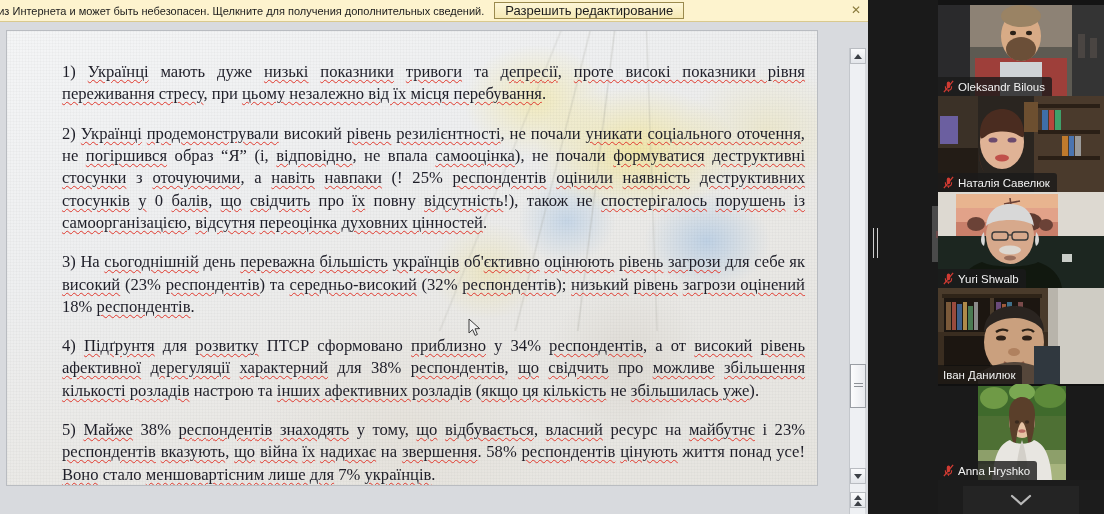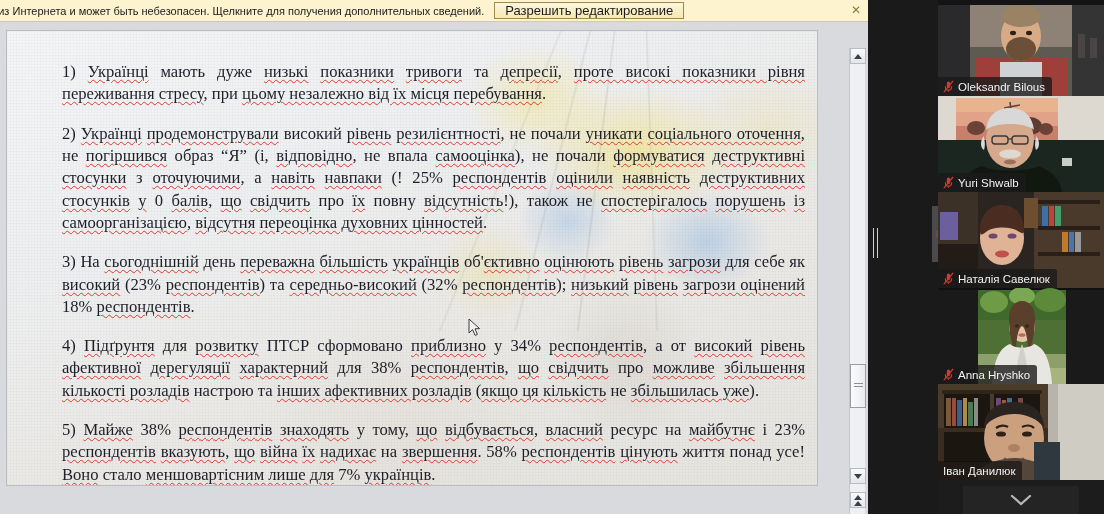--- a/index.html
+++ b/index.html
@@ -293,20 +293,58 @@
         </svg>
       </div>
       <div class="namebar">
         <svg class="mute" viewBox="0 0 11 13">
           <path d="M5.5 1.5a1.7 1.7 0 0 1 1.7 1.7v3.4a1.7 1.7 0 0 1-3.4 0V3.2A1.7 1.7 0 0 1 5.5 1.5z" fill="#d13b33"></path>
           <path d="M2.4 6.2v.8a3.1 3.1 0 0 0 6.2 0v-.8" stroke="#d13b33" stroke-width="1.1" fill="none"></path>
           <line x1="5.5" y1="10.1" x2="5.5" y2="11.8" stroke="#d13b33" stroke-width="1.1"></line>
           <line x1="0.9" y1="12.2" x2="10.1" y2="0.8" stroke="#d13b33" stroke-width="1.3"></line>
         </svg>
         <span class="nm">Oleksandr Bilous</span>
+      </div>
+    </div>
+
+    <div class="tile">
+      <div class="vid">
+        <svg width="166" height="96" viewBox="0 0 166 96" preserveAspectRatio="none">
+          <rect width="166" height="96" fill="#2a2520"></rect>
+          <rect x="0" y="0" width="40" height="96" fill="#3b3127"></rect>
+          <rect x="2" y="20" width="18" height="28" fill="#6b5fa0"></rect>
+          <rect x="0" y="52" width="40" height="44" fill="#231c16"></rect>
+          <rect x="96" y="0" width="70" height="96" fill="#4a3a2c"></rect>
+          <rect x="100" y="8" width="62" height="4" fill="#2a1f16"></rect>
+          <rect x="100" y="34" width="62" height="4" fill="#2a1f16"></rect>
+          <rect x="100" y="60" width="62" height="4" fill="#2a1f16"></rect>
+          <rect x="104" y="14" width="6" height="20" fill="#3f6fa8"></rect>
+          <rect x="111" y="14" width="5" height="20" fill="#b9453c"></rect>
+          <rect x="117" y="14" width="6" height="20" fill="#3fa06a"></rect>
+          <rect x="124" y="40" width="6" height="20" fill="#c07a2c"></rect>
+          <rect x="131" y="40" width="5" height="20" fill="#4a74b0"></rect>
+          <rect x="137" y="40" width="6" height="20" fill="#9a9a9a"></rect>
+          <rect x="86" y="6" width="14" height="30" fill="#6d4f30"></rect>
+          <ellipse cx="64" cy="46" rx="22" ry="27" fill="#e0b396"></ellipse>
+          <path d="M42 38c0-16 10-25 22-25s22 9 22 25c0 6-4 2-8 0-6-3-22-4-30 2-4 3-6 4-6-2z" fill="#4a2c20"></path>
+          <path d="M42 44c-3 14 0 26 4 32-6-12-6-26-4-32z" fill="#4a2c20"></path>
+          <ellipse cx="55" cy="44" rx="4.5" ry="2.6" fill="#6b4a6e"></ellipse>
+          <ellipse cx="74" cy="44" rx="4.5" ry="2.6" fill="#6b4a6e"></ellipse>
+          <ellipse cx="64" cy="62" rx="7" ry="3.4" fill="#c0504a"></ellipse>
+          <rect x="40" y="78" width="52" height="18" fill="#2c2622"></rect>
+        </svg>
+      </div>
+      <div class="namebar">
+        <svg class="mute" viewBox="0 0 11 13">
+          <path d="M5.5 1.5a1.7 1.7 0 0 1 1.7 1.7v3.4a1.7 1.7 0 0 1-3.4 0V3.2A1.7 1.7 0 0 1 5.5 1.5z" fill="#d13b33"></path>
+          <path d="M2.4 6.2v.8a3.1 3.1 0 0 0 6.2 0v-.8" stroke="#d13b33" stroke-width="1.1" fill="none"></path>
+          <line x1="5.5" y1="10.1" x2="5.5" y2="11.8" stroke="#d13b33" stroke-width="1.1"></line>
+          <line x1="0.9" y1="12.2" x2="10.1" y2="0.8" stroke="#d13b33" stroke-width="1.3"></line>
+        </svg>
+        <span class="nm">Наталія Савелюк</span>
       </div>
     </div>
 
     <div class="tile">
       <div class="vid">
         <svg width="166" height="96" viewBox="0 0 166 96" preserveAspectRatio="none">
           <rect width="166" height="96" fill="#d9d5cd"></rect>
           <rect x="0" y="0" width="166" height="96" fill="#ddd9d1"></rect>
           <rect x="18" y="2" width="102" height="42" fill="#e2a289"></rect>
           <rect x="18" y="2" width="102" height="14" fill="#e8b48f"></rect>
@@ -331,91 +369,20 @@
         </svg>
       </div>
       <div class="namebar">
         <svg class="mute" viewBox="0 0 11 13">
           <path d="M5.5 1.5a1.7 1.7 0 0 1 1.7 1.7v3.4a1.7 1.7 0 0 1-3.4 0V3.2A1.7 1.7 0 0 1 5.5 1.5z" fill="#d13b33"></path>
           <path d="M2.4 6.2v.8a3.1 3.1 0 0 0 6.2 0v-.8" stroke="#d13b33" stroke-width="1.1" fill="none"></path>
           <line x1="5.5" y1="10.1" x2="5.5" y2="11.8" stroke="#d13b33" stroke-width="1.1"></line>
           <line x1="0.9" y1="12.2" x2="10.1" y2="0.8" stroke="#d13b33" stroke-width="1.3"></line>
         </svg>
         <span class="nm">Yuri Shwalb</span>
-      </div>
-    </div>
-
-    <div class="tile">
-      <div class="vid">
-        <svg width="166" height="96" viewBox="0 0 166 96" preserveAspectRatio="none">
-          <rect width="166" height="96" fill="#2a2520"></rect>
-          <rect x="0" y="0" width="40" height="96" fill="#3b3127"></rect>
-          <rect x="2" y="20" width="18" height="28" fill="#6b5fa0"></rect>
-          <rect x="0" y="52" width="40" height="44" fill="#231c16"></rect>
-          <rect x="96" y="0" width="70" height="96" fill="#4a3a2c"></rect>
-          <rect x="100" y="8" width="62" height="4" fill="#2a1f16"></rect>
-          <rect x="100" y="34" width="62" height="4" fill="#2a1f16"></rect>
-          <rect x="100" y="60" width="62" height="4" fill="#2a1f16"></rect>
-          <rect x="104" y="14" width="6" height="20" fill="#3f6fa8"></rect>
-          <rect x="111" y="14" width="5" height="20" fill="#b9453c"></rect>
-          <rect x="117" y="14" width="6" height="20" fill="#3fa06a"></rect>
-          <rect x="124" y="40" width="6" height="20" fill="#c07a2c"></rect>
-          <rect x="131" y="40" width="5" height="20" fill="#4a74b0"></rect>
-          <rect x="137" y="40" width="6" height="20" fill="#9a9a9a"></rect>
-          <rect x="86" y="6" width="14" height="30" fill="#6d4f30"></rect>
-          <ellipse cx="64" cy="46" rx="22" ry="27" fill="#e0b396"></ellipse>
-          <path d="M42 38c0-16 10-25 22-25s22 9 22 25c0 6-4 2-8 0-6-3-22-4-30 2-4 3-6 4-6-2z" fill="#4a2c20"></path>
-          <path d="M42 44c-3 14 0 26 4 32-6-12-6-26-4-32z" fill="#4a2c20"></path>
-          <ellipse cx="55" cy="44" rx="4.5" ry="2.6" fill="#6b4a6e"></ellipse>
-          <ellipse cx="74" cy="44" rx="4.5" ry="2.6" fill="#6b4a6e"></ellipse>
-          <ellipse cx="64" cy="62" rx="7" ry="3.4" fill="#c0504a"></ellipse>
-          <rect x="40" y="78" width="52" height="18" fill="#2c2622"></rect>
-        </svg>
-      </div>
-      <div class="namebar">
-        <svg class="mute" viewBox="0 0 11 13">
-          <path d="M5.5 1.5a1.7 1.7 0 0 1 1.7 1.7v3.4a1.7 1.7 0 0 1-3.4 0V3.2A1.7 1.7 0 0 1 5.5 1.5z" fill="#d13b33"></path>
-          <path d="M2.4 6.2v.8a3.1 3.1 0 0 0 6.2 0v-.8" stroke="#d13b33" stroke-width="1.1" fill="none"></path>
-          <line x1="5.5" y1="10.1" x2="5.5" y2="11.8" stroke="#d13b33" stroke-width="1.1"></line>
-          <line x1="0.9" y1="12.2" x2="10.1" y2="0.8" stroke="#d13b33" stroke-width="1.3"></line>
-        </svg>
-        <span class="nm">Наталія Савелюк</span>
-      </div>
-    </div>
-
-    <div class="tile">
-      <div class="vid">
-        <svg width="166" height="96" viewBox="0 0 166 96" preserveAspectRatio="none">
-          <rect width="166" height="96" fill="#101010"></rect>
-          <rect x="40" y="2" width="88" height="94" fill="#4e7034"></rect>
-          <rect x="40" y="2" width="88" height="30" fill="#3f6a2c"></rect>
-          <ellipse cx="56" cy="14" rx="14" ry="11" fill="#6f9a46"></ellipse>
-          <ellipse cx="112" cy="12" rx="16" ry="12" fill="#5d8a3a"></ellipse>
-          <ellipse cx="84" cy="8" rx="13" ry="9" fill="#7aa852"></ellipse>
-          <rect x="40" y="66" width="88" height="30" fill="#8d9f6a"></rect>
-          <rect x="40" y="80" width="88" height="16" fill="#a7b47e"></rect>
-          <ellipse cx="84" cy="38" rx="13" ry="16" fill="#e6c3a4"></ellipse>
-          <path d="M71 30c0-11 6-17 13-17s13 6 13 17c0 16-3 26-6 34-2-14-3-24-7-26-4 2-5 12-7 26-3-8-6-18-6-34z" fill="#5a3f2a"></path>
-          <ellipse cx="79" cy="38" rx="2.2" ry="1.7" fill="#3a2a1e"></ellipse>
-          <ellipse cx="89" cy="38" rx="2.2" ry="1.7" fill="#3a2a1e"></ellipse>
-          <ellipse cx="84" cy="47" rx="3.6" ry="1.8" fill="#b86a62"></ellipse>
-          <path d="M72 56c5 5 19 5 24 0 10 4 16 14 18 40H54c2-26 8-36 18-40z" fill="#e8e6e1"></path>
-          <path d="M84 56c-4 12-6 26-6 40h12c0-14-2-28-6-40z" fill="#d3d0c9"></path>
-          <rect x="0" y="2" width="40" height="94" fill="#1a1a1a"></rect>
-          <rect x="128" y="2" width="38" height="94" fill="#1a1a1a"></rect>
-        </svg>
-      </div>
-      <div class="namebar">
-        <svg class="mute" viewBox="0 0 11 13">
-          <path d="M5.5 1.5a1.7 1.7 0 0 1 1.7 1.7v3.4a1.7 1.7 0 0 1-3.4 0V3.2A1.7 1.7 0 0 1 5.5 1.5z" fill="#d13b33"></path>
-          <path d="M2.4 6.2v.8a3.1 3.1 0 0 0 6.2 0v-.8" stroke="#d13b33" stroke-width="1.1" fill="none"></path>
-          <line x1="5.5" y1="10.1" x2="5.5" y2="11.8" stroke="#d13b33" stroke-width="1.1"></line>
-          <line x1="0.9" y1="12.2" x2="10.1" y2="0.8" stroke="#d13b33" stroke-width="1.3"></line>
-        </svg>
-        <span class="nm">Anna Hryshko</span>
       </div>
     </div>
 
     <div class="tile active">
       <div class="vid">
         <svg width="166" height="96" viewBox="0 0 166 96" preserveAspectRatio="none">
           <rect width="166" height="96" fill="#2c2b27"></rect>
           <rect x="0" y="0" width="110" height="96" fill="#4a3b2b"></rect>
           <rect x="4" y="6" width="100" height="4" fill="#2f2418"></rect>
           <rect x="6" y="10" width="46" height="34" fill="#1c1611"></rect>
@@ -445,19 +412,52 @@
           <path d="M66 74c6 5 14 5 20 0" stroke="#8a5a45" stroke-width="2" fill="none"></path>
           <path d="M40 86c10-8 26-12 36-12s26 4 36 12v10H40z" fill="#55463a"></path>
           <rect x="96" y="58" width="26" height="38" fill="#30383f"></rect>
         </svg>
       </div>
       <div class="namebar">
         <span class="nm">Іван Данилюк</span>
       </div>
     </div>
 
+    <div class="tile">
+      <div class="vid">
+        <svg width="166" height="96" viewBox="0 0 166 96" preserveAspectRatio="none">
+          <rect width="166" height="96" fill="#101010"></rect>
+          <rect x="40" y="2" width="88" height="94" fill="#4e7034"></rect>
+          <rect x="40" y="2" width="88" height="30" fill="#3f6a2c"></rect>
+          <ellipse cx="56" cy="14" rx="14" ry="11" fill="#6f9a46"></ellipse>
+          <ellipse cx="112" cy="12" rx="16" ry="12" fill="#5d8a3a"></ellipse>
+          <ellipse cx="84" cy="8" rx="13" ry="9" fill="#7aa852"></ellipse>
+          <rect x="40" y="66" width="88" height="30" fill="#8d9f6a"></rect>
+          <rect x="40" y="80" width="88" height="16" fill="#a7b47e"></rect>
+          <ellipse cx="84" cy="38" rx="13" ry="16" fill="#e6c3a4"></ellipse>
+          <path d="M71 30c0-11 6-17 13-17s13 6 13 17c0 16-3 26-6 34-2-14-3-24-7-26-4 2-5 12-7 26-3-8-6-18-6-34z" fill="#5a3f2a"></path>
+          <ellipse cx="79" cy="38" rx="2.2" ry="1.7" fill="#3a2a1e"></ellipse>
+          <ellipse cx="89" cy="38" rx="2.2" ry="1.7" fill="#3a2a1e"></ellipse>
+          <ellipse cx="84" cy="47" rx="3.6" ry="1.8" fill="#b86a62"></ellipse>
+          <path d="M72 56c5 5 19 5 24 0 10 4 16 14 18 40H54c2-26 8-36 18-40z" fill="#e8e6e1"></path>
+          <path d="M84 56c-4 12-6 26-6 40h12c0-14-2-28-6-40z" fill="#d3d0c9"></path>
+          <rect x="0" y="2" width="40" height="94" fill="#1a1a1a"></rect>
+          <rect x="128" y="2" width="38" height="94" fill="#1a1a1a"></rect>
+        </svg>
+      </div>
+      <div class="namebar">
+        <svg class="mute" viewBox="0 0 11 13">
+          <path d="M5.5 1.5a1.7 1.7 0 0 1 1.7 1.7v3.4a1.7 1.7 0 0 1-3.4 0V3.2A1.7 1.7 0 0 1 5.5 1.5z" fill="#d13b33"></path>
+          <path d="M2.4 6.2v.8a3.1 3.1 0 0 0 6.2 0v-.8" stroke="#d13b33" stroke-width="1.1" fill="none"></path>
+          <line x1="5.5" y1="10.1" x2="5.5" y2="11.8" stroke="#d13b33" stroke-width="1.1"></line>
+          <line x1="0.9" y1="12.2" x2="10.1" y2="0.8" stroke="#d13b33" stroke-width="1.3"></line>
+        </svg>
+        <span class="nm">Anna Hryshko</span>
+      </div>
+    </div>
+
     <div id="chevron-btn">
       <svg width="24" height="14" viewBox="0 0 24 14">
         <path d="M3 3 L12 11 L21 3" stroke="#b9b9b9" stroke-width="2.2" fill="none" stroke-linecap="round"></path>
       </svg>
     </div>
   </div>
 </div>
 
 </body></html>

